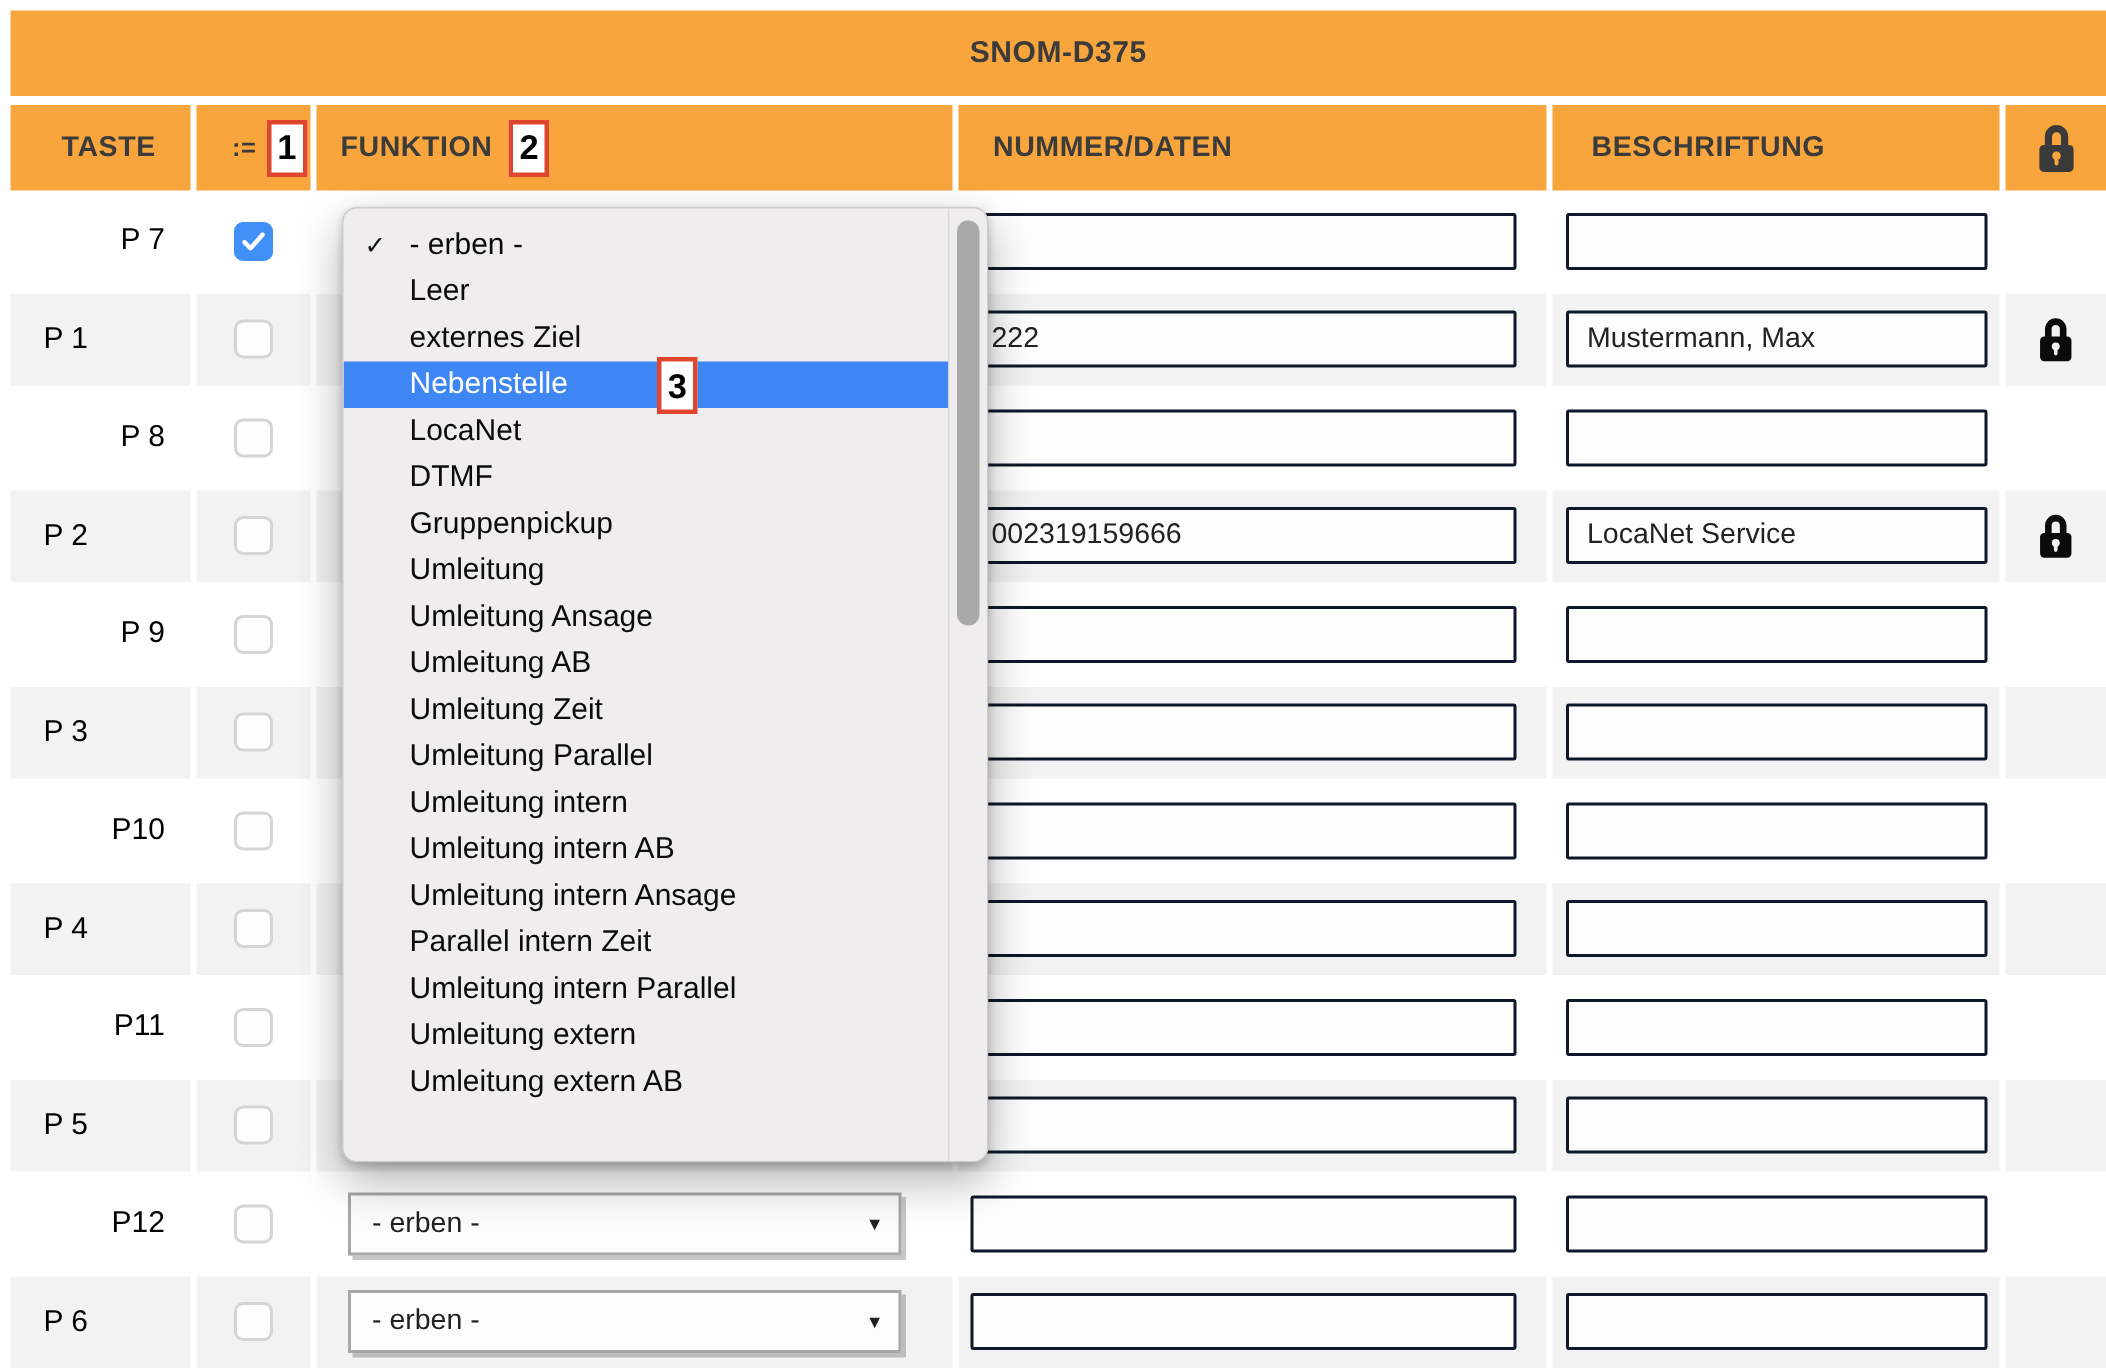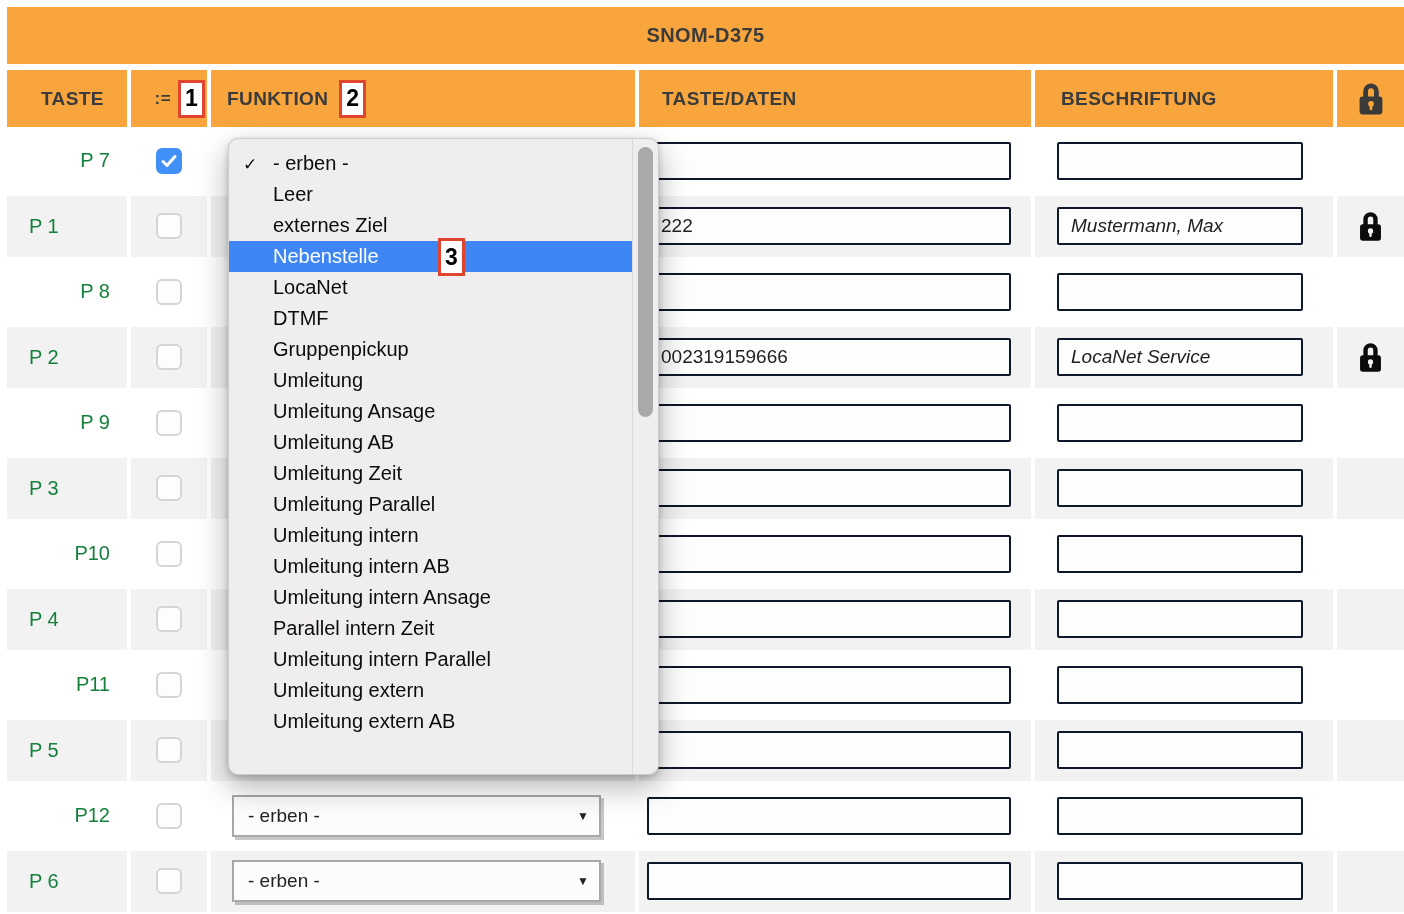--- a/index.html
+++ b/index.html
@@ -40,36 +40,36 @@
   .hcell.lockcol{justify-content:center;}
   .badge{
     width:27px;height:38px;background:#fff;border:3px solid var(--badge-red);
     display:flex;align-items:center;justify-content:center;
     font-size:23px;font-weight:700;color:#000;flex:0 0 auto;
   }
   .rows{margin-top:1px;}
   .row{height:65.5px;padding:2px 0;}
   .row .cell{height:100%;display:flex;align-items:center;}
   .row.shaded .cell{background:var(--row-gray);}
-  .key{font-size:20px;color:#15803d;width:100%;}
+  .key{font-size:20px;color:#000000;width:100%;}
   .key.al-l{text-align:left;padding-left:22px;}
   .key.al-r{text-align:right;padding-right:17px;}
   .cbcell{justify-content:center;}
   .cb{
     width:26px;height:26px;border-radius:6px;border:2px solid #d5d5d5;
     background:#fdfdfd;display:flex;align-items:center;justify-content:center;
   }
   .cb.on{background:var(--cb-blue);border-color:var(--cb-blue);}
   .cb svg{display:block;}
   .tin{
     height:38px;border:2px solid #0f172a;border-radius:2px;background:#fdfdfd;
     font-family:inherit;font-size:19px;color:#222;padding:0 12px;outline:none;
   }
   .num-in{width:364px;margin-left:8px;}
-  .desc-in{width:246px;margin-left:22px;font-style:italic;}
+  .desc-in{width:281px;margin-left:9px;}
   .fsel{
     width:369px;height:42px;margin-left:21px;background:#fcfcfc;
     border:2px solid #a8a8a8;box-shadow:3px 3px 0 rgba(0,0,0,.22);
     display:flex;align-items:center;position:relative;cursor:default;
   }
   .fsel .sel-text{font-size:19px;color:#222;padding-left:14px;}
   .fsel .arrow{
     position:absolute;right:10px;top:50%;transform:translateY(-50%);
     font-size:12px;color:#222;
   }
@@ -115,21 +115,21 @@
     </div>
     <div class="hcell assign">
       <span>:=</span>
       <span class="badge">1</span>
     </div>
     <div class="hcell funktion">
       <span>FUNKTION</span>
       <span class="badge">2</span>
     </div>
     <div class="hcell nummer">
-      <span>TASTE/DATEN</span>
+      <span>NUMMER/DATEN</span>
     </div>
     <div class="hcell besch">
       <span>BESCHRIFTUNG</span>
     </div>
     <div class="hcell lockcol">
       <svg width="30" height="36" viewBox="0 0 24 30">
         <path d="M7.5 13 V8.5 a4.5 4.5 0 0 1 9 0 V13" fill="none" stroke="#3a3a3a" stroke-width="4" stroke-linecap="round"></path>
         <rect x="2.5" y="13" width="19" height="15" rx="2.5" fill="#3a3a3a"></rect>
         <circle cx="12" cy="19" r="2.4" fill="#F7A53C"></circle>
         <rect x="10.9" y="20" width="2.2" height="4.5" rx="1.1" fill="#F7A53C"></rect>

